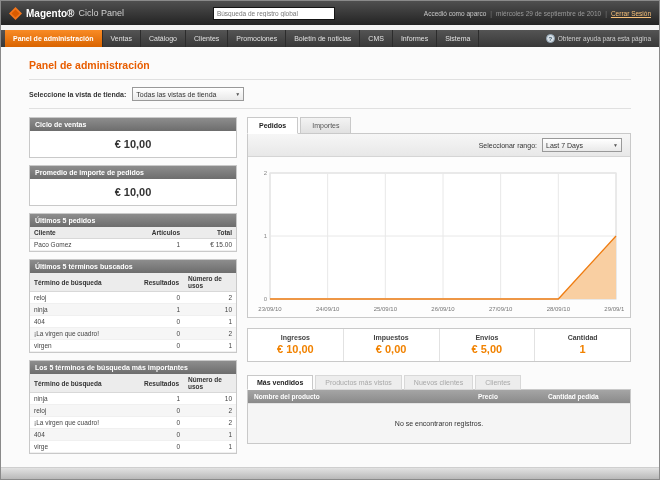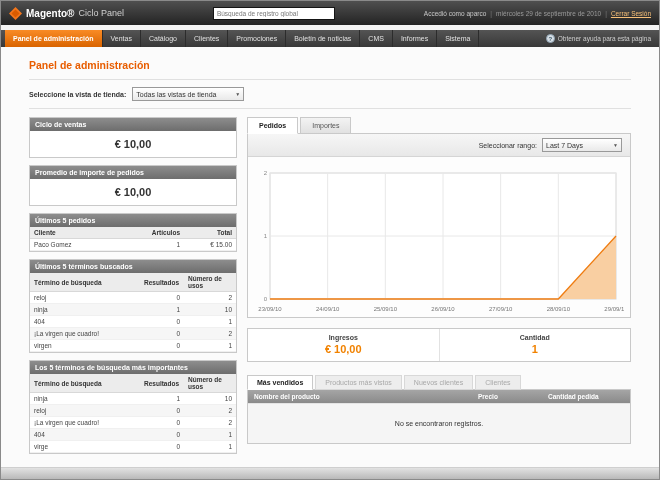--- a/index.html
+++ b/index.html
@@ -302,20 +302,28 @@
               </svg>
           </div>
         </div>
 
         <div class="stats">
           <div class="stat">
             <div class="stat-label">Ingresos</div>
             <div class="stat-value">€ 10,00</div>
           </div>
           <div class="stat">
+            <div class="stat-label">Impuestos</div>
+            <div class="stat-value">€ 0,00</div>
+          </div>
+          <div class="stat">
+            <div class="stat-label">Envíos</div>
+            <div class="stat-value">€ 5,00</div>
+          </div>
+          <div class="stat">
             <div class="stat-label">Cantidad</div>
             <div class="stat-value">1</div>
           </div>
         </div>
 
         <div class="bottom-tabs">
           <div class="btab active">Más vendidos</div>
           <div class="btab">Productos más vistos</div>
           <div class="btab">Nuevos clientes</div>
           <div class="btab">Clientes</div>

